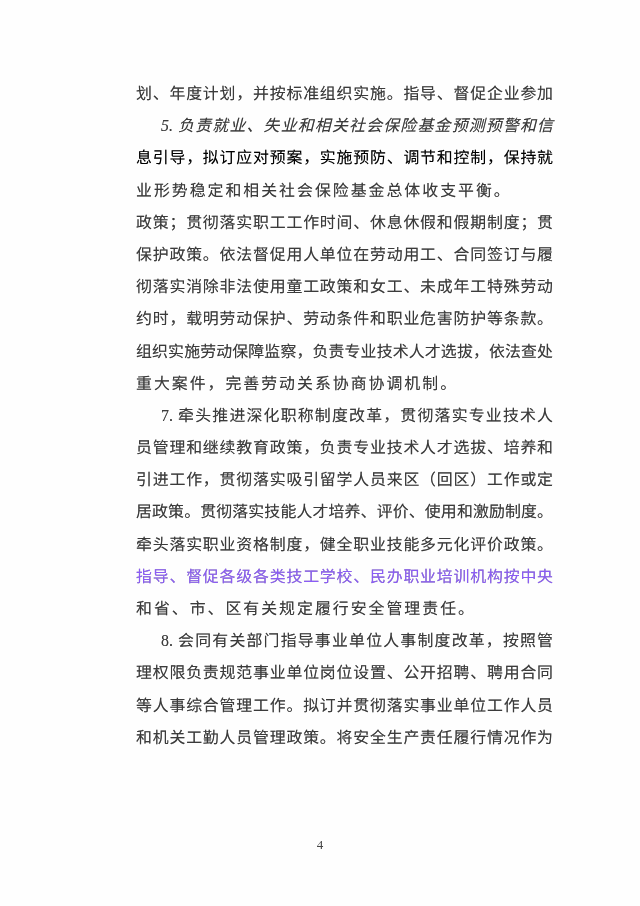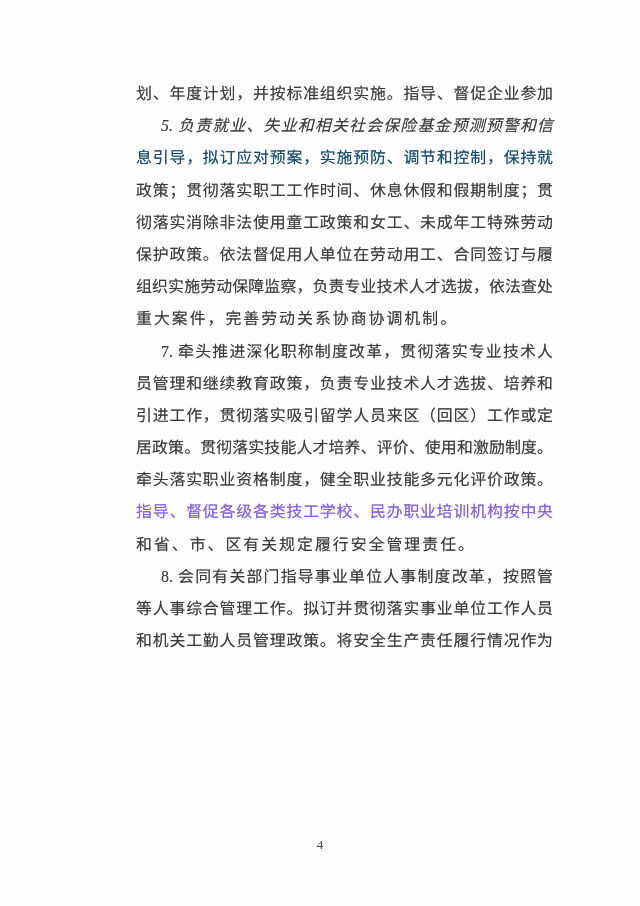--- a/index.html
+++ b/index.html
@@ -65,38 +65,41 @@
 </head>
 <body>
 
 <div class="page" style="background: rgb(254, 254, 254);">
   <div class="text-column">
       <div class="paragraph">
         <div class="line" style="color: rgb(59, 59, 59);">划、年度计划，并按标准组织实施。指导、督促企业参加</div>
       </div>
       <div class="paragraph">
         <div class="line indent" style="color: rgb(59, 59, 59); font-style: italic;">5. 负责就业、失业和相关社会保险基金预测预警和信</div>
-        <div class="line" style="color: #0c4a6e;">息引导，拟订应对预案，实施预防、调节和控制，保持就</div>
+        <div class="line" style="color: #000000;">息引导，拟订应对预案，实施预防、调节和控制，保持就</div>
+        <div class="line last" style="color: rgb(59, 59, 59);">业形势稳定和相关社会保险基金总体收支平衡。</div>
       </div>
       <div class="paragraph">
         <div class="line" style="color: rgb(59, 59, 59);">政策；贯彻落实职工工作时间、休息休假和假期制度；贯</div>
+        <div class="line" style="color: rgb(59, 59, 59);">保护政策。依法督促用人单位在劳动用工、合同签订与履</div>
         <div class="line" style="color: rgb(59, 59, 59);">彻落实消除非法使用童工政策和女工、未成年工特殊劳动</div>
-        <div class="line" style="color: rgb(59, 59, 59);">保护政策。依法督促用人单位在劳动用工、合同签订与履</div>
+        <div class="line" style="color: rgb(59, 59, 59);">约时，载明劳动保护、劳动条件和职业危害防护等条款。</div>
         <div class="line" style="color: rgb(59, 59, 59);">组织实施劳动保障监察，负责专业技术人才选拔，依法查处</div>
         <div class="line last" style="color: rgb(59, 59, 59);">重大案件，完善劳动关系协商协调机制。</div>
       </div>
       <div class="paragraph">
         <div class="line indent" style="color: rgb(59, 59, 59);">7. 牵头推进深化职称制度改革，贯彻落实专业技术人</div>
         <div class="line" style="color: rgb(59, 59, 59);">员管理和继续教育政策，负责专业技术人才选拔、培养和</div>
         <div class="line" style="color: rgb(59, 59, 59);">引进工作，贯彻落实吸引留学人员来区（回区）工作或定</div>
         <div class="line" style="color: rgb(59, 59, 59);">居政策。贯彻落实技能人才培养、评价、使用和激励制度。</div>
         <div class="line" style="color: rgb(59, 59, 59);">牵头落实职业资格制度，健全职业技能多元化评价政策。</div>
         <div class="line" style="color: #8b5cf6;">指导、督促各级各类技工学校、民办职业培训机构按中央</div>
         <div class="line last" style="color: rgb(59, 59, 59);">和省、市、区有关规定履行安全管理责任。</div>
       </div>
       <div class="paragraph">
         <div class="line indent" style="color: rgb(59, 59, 59);">8. 会同有关部门指导事业单位人事制度改革，按照管</div>
+        <div class="line" style="color: rgb(59, 59, 59);">理权限负责规范事业单位岗位设置、公开招聘、聘用合同</div>
         <div class="line" style="color: rgb(59, 59, 59);">等人事综合管理工作。拟订并贯彻落实事业单位工作人员</div>
         <div class="line" style="color: rgb(59, 59, 59);">和机关工勤人员管理政策。将安全生产责任履行情况作为</div>
       </div>
     </div>
   <div class="page-number">4</div>
 </div>
 
 </body></html>

